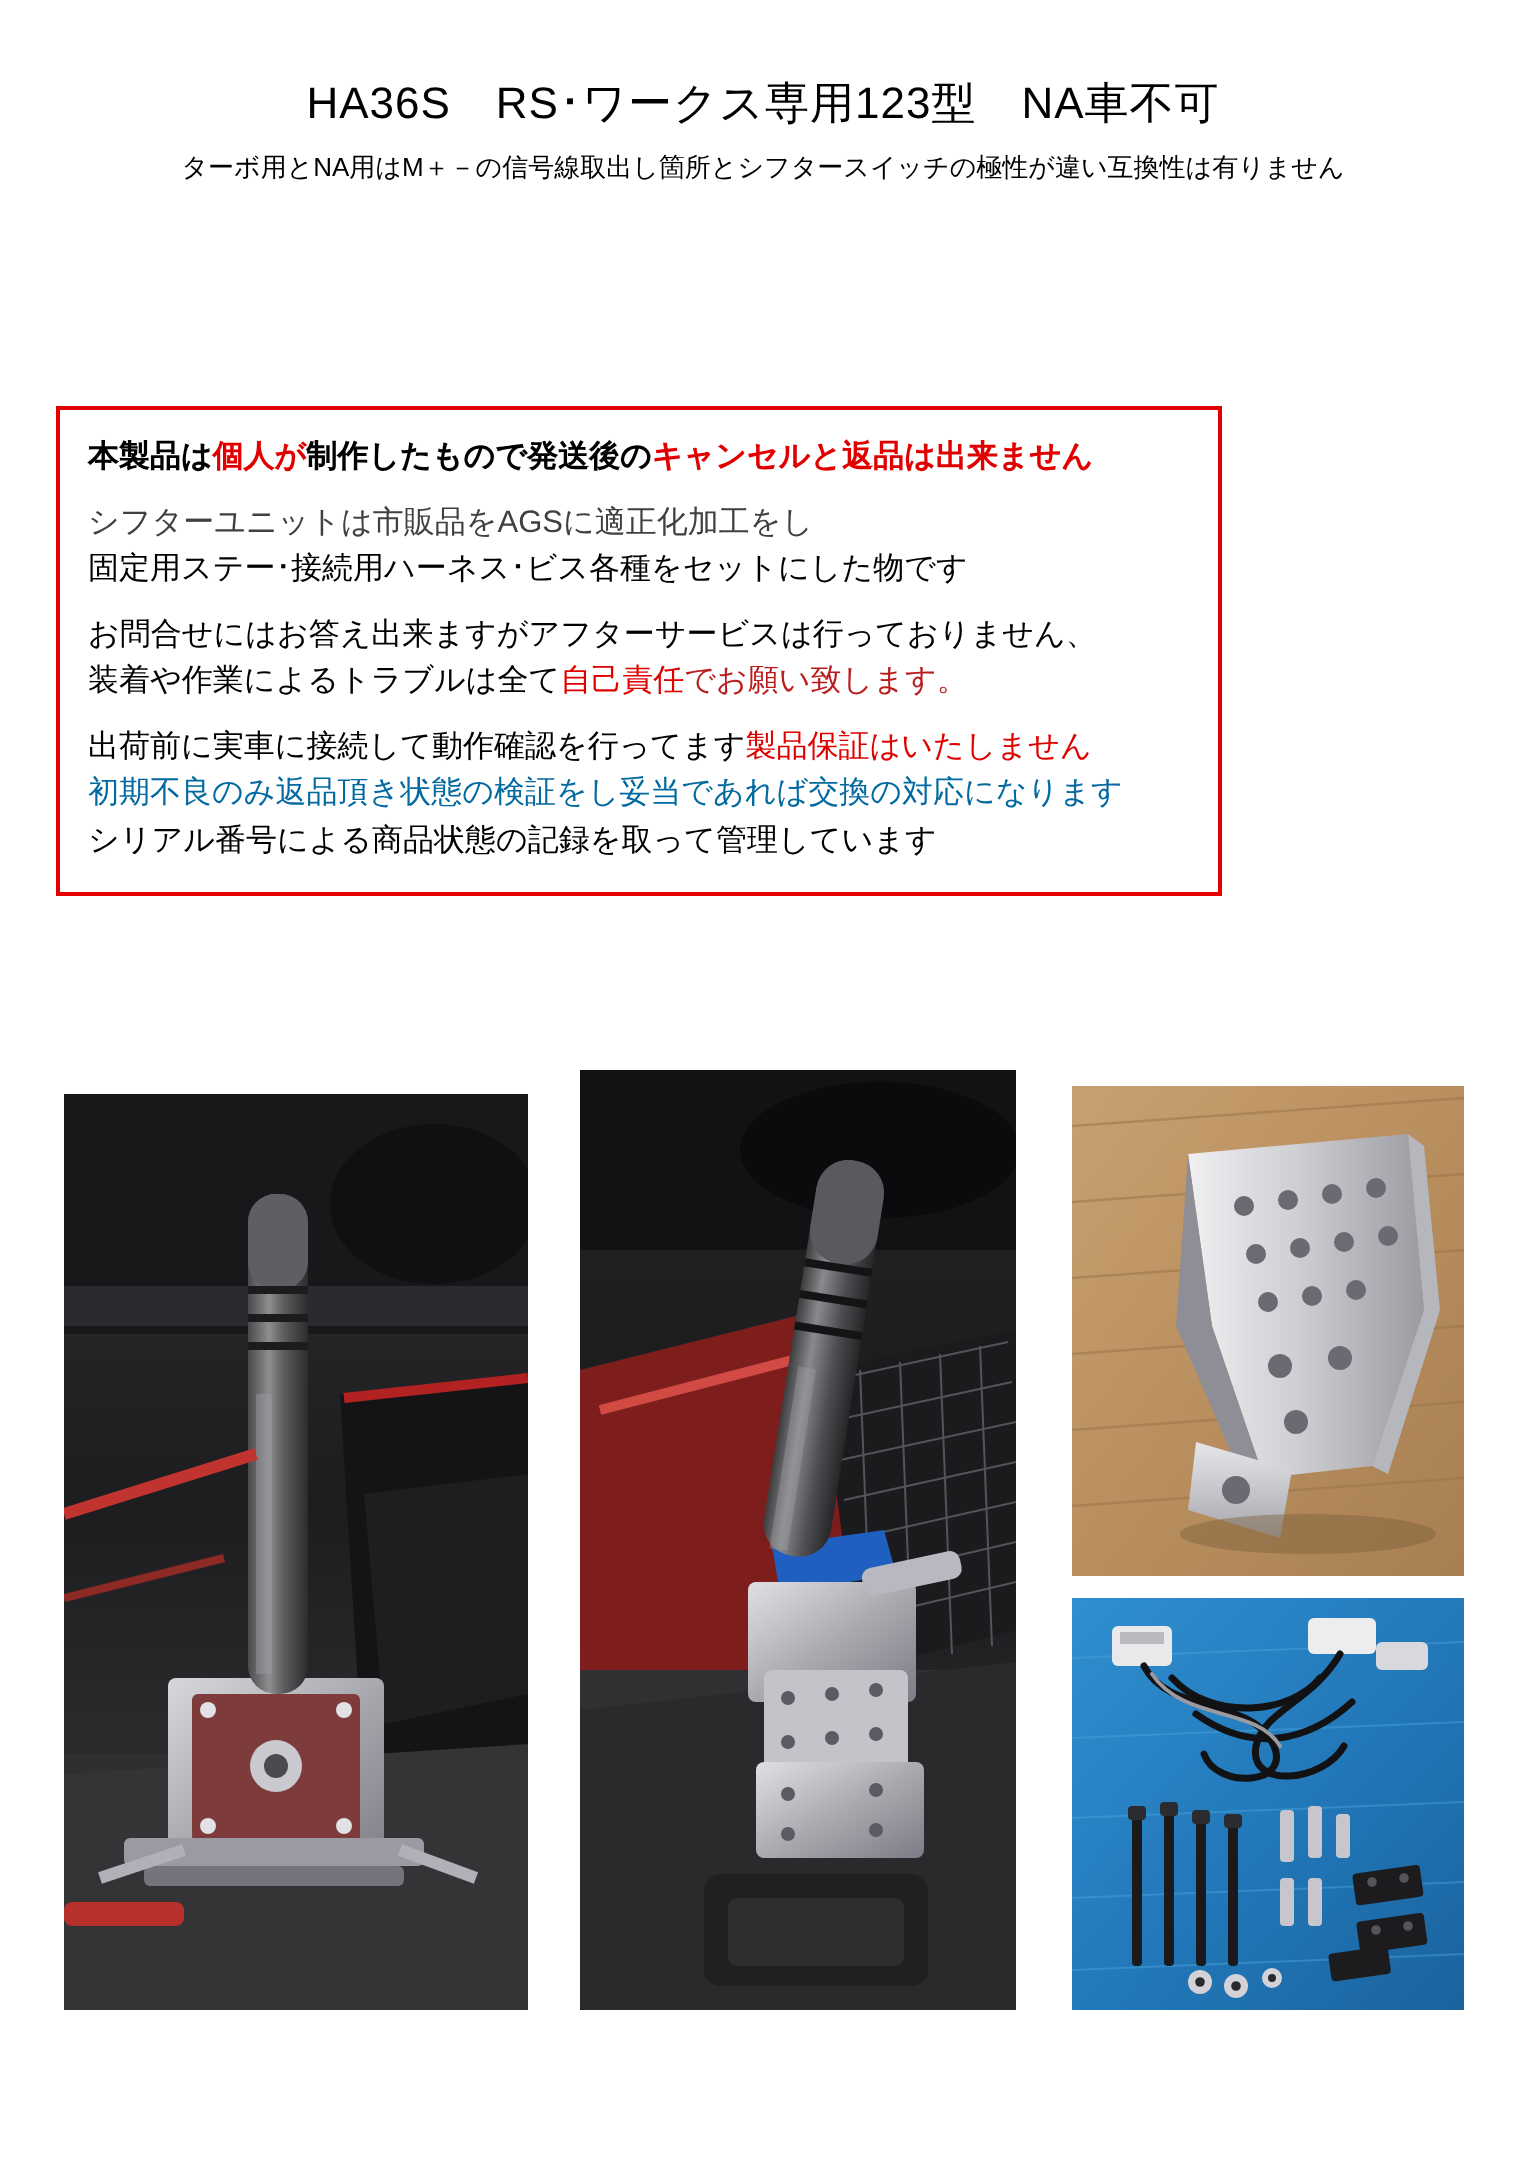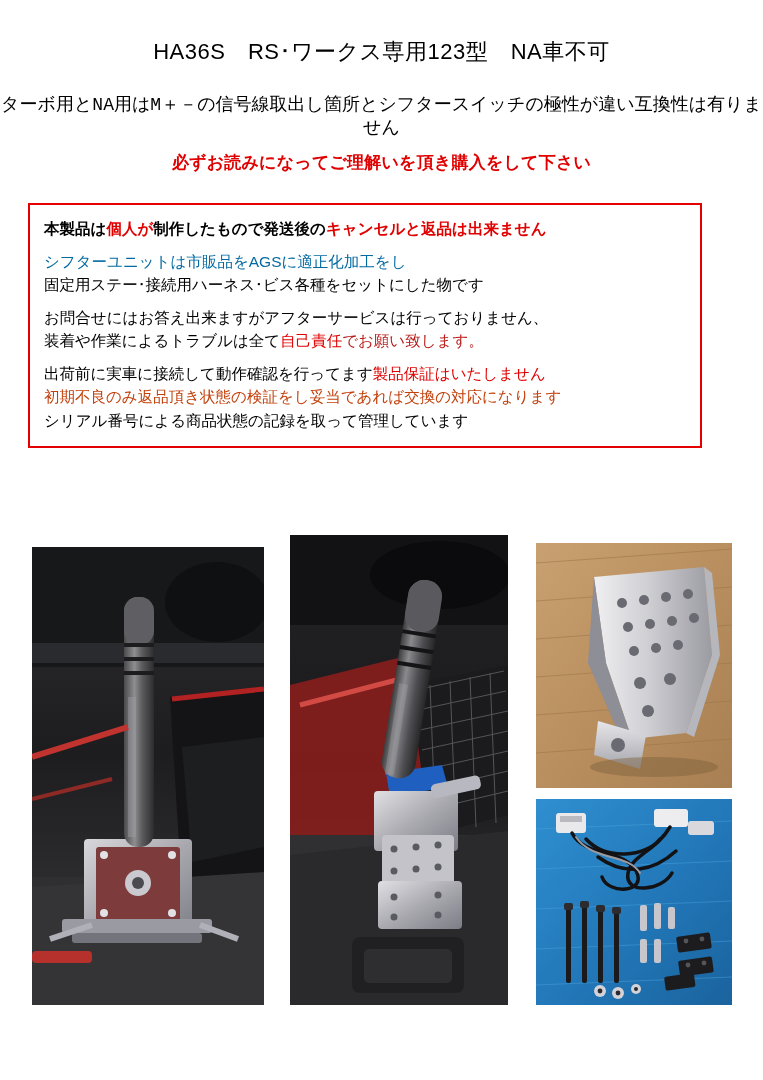--- a/index.html
+++ b/index.html
@@ -33,39 +33,38 @@
     letter-spacing: 0.5px;
     line-height: 1.25;
     white-space: nowrap;
   }
   .title-2 {
     font-size: 22px;
     line-height: 1.35;
     margin-top: 8px;
   }
   .subtitle {
-    font-size: 18px;
-    margin-top: 28px;
+    font-size: 13px;
+    margin-top: 10px;
     line-height: 1.3;
-    font-family: Liberation Mono, monospace;
   }
   .warn-line {
     font-size: 17px;
     color: #e00000;
     font-weight: bold;
     margin-top: 11px;
     letter-spacing: 0.2px;
   }
 
   
   .notice-box {
     position: absolute;
     left: 28px;
     top: 203px;
-    width: 674px;
+    width: 583px;
     box-sizing: border-box;
     border: 2px solid #e40000;
     padding: 12px 14px 14px 14px;
   }
   .para {
     font-size: 15.5px;
     line-height: 1.52;
     margin-bottom: 9px;
   }
   .para:last-child { margin-bottom: 0; }
@@ -92,29 +91,28 @@
   .ph canvas, .ph svg { display: block; }
 </style>
 </head>
 <body>
 
 <div class="page">
 
   <div class="header">
     <div class="title-1">HA36S　RS･ワークス専用123型　NA車不可</div>
     <div class="subtitle">ターボ用とNA用はM＋－の信号線取出し箇所とシフタースイッチの極性が違い互換性は有りません</div>
-    <div class="warn-line">必ずお読みになってご理解いを頂き購入をして下さい</div>
   </div>
 
   <div class="notice-box">
     <div id="notice-paragraphs">
         <div class="para bold"><span style="color: rgb(0, 0, 0);">本製品は</span><span style="color: rgb(224, 0, 0);">個人が</span><span style="color: rgb(0, 0, 0);">制作したもので発送後の</span><span style="color: rgb(224, 0, 0);">キャンセルと返品は出来ません</span></div>
-        <div class="para"><span style="color: #0369a1;">シフターユニットは市販品をAGSに適正化加工をし</span><br><span style="color: rgb(0, 0, 0);">固定用ステー･接続用ハーネス･ビス各種をセットにした物です</span></div>
+        <div class="para"><span style="color: #404040;">シフターユニットは市販品をAGSに適正化加工をし</span><br><span style="color: rgb(0, 0, 0);">固定用ステー･接続用ハーネス･ビス各種をセットにした物です</span></div>
         <div class="para"><span style="color: rgb(0, 0, 0);">お問合せにはお答え出来ますがアフターサービスは行っておりません、</span><br><span style="color: rgb(0, 0, 0);">装着や作業によるトラブルは全て</span><span style="color: rgb(224, 0, 0);">自己責任</span><span style="color: #b91c1c;">でお願い致します。</span></div>
-        <div class="para"><span style="color: rgb(0, 0, 0);">出荷前に実車に接続して動作確認を行ってます</span><span style="color: rgb(224, 0, 0);">製品保証はいたしません</span><br><span style="color: #c2410c;">初期不良のみ返品頂き状態の検証をし妥当であれば交換の対応になります</span><br><span style="color: rgb(0, 0, 0);">シリアル番号による商品状態の記録を取って管理しています</span></div>
+        <div class="para"><span style="color: rgb(0, 0, 0);">出荷前に実車に接続して動作確認を行ってます</span><span style="color: rgb(224, 0, 0);">製品保証はいたしません</span><br><span style="color: #0369a1;">初期不良のみ返品頂き状態の検証をし妥当であれば交換の対応になります</span><br><span style="color: rgb(0, 0, 0);">シリアル番号による商品状態の記録を取って管理しています</span></div>
       </div>
   </div>
 
   <div class="photos">
 
     <div class="ph ph-1">
       <svg width="232" height="458" viewBox="0 0 232 458" xmlns="http://www.w3.org/2000/svg" aria-hidden="true">
         <defs>
           <linearGradient id="g1bg" x1="0" y1="0" x2="0" y2="1">
             <stop offset="0%" stop-color="#2e2e30"></stop>

